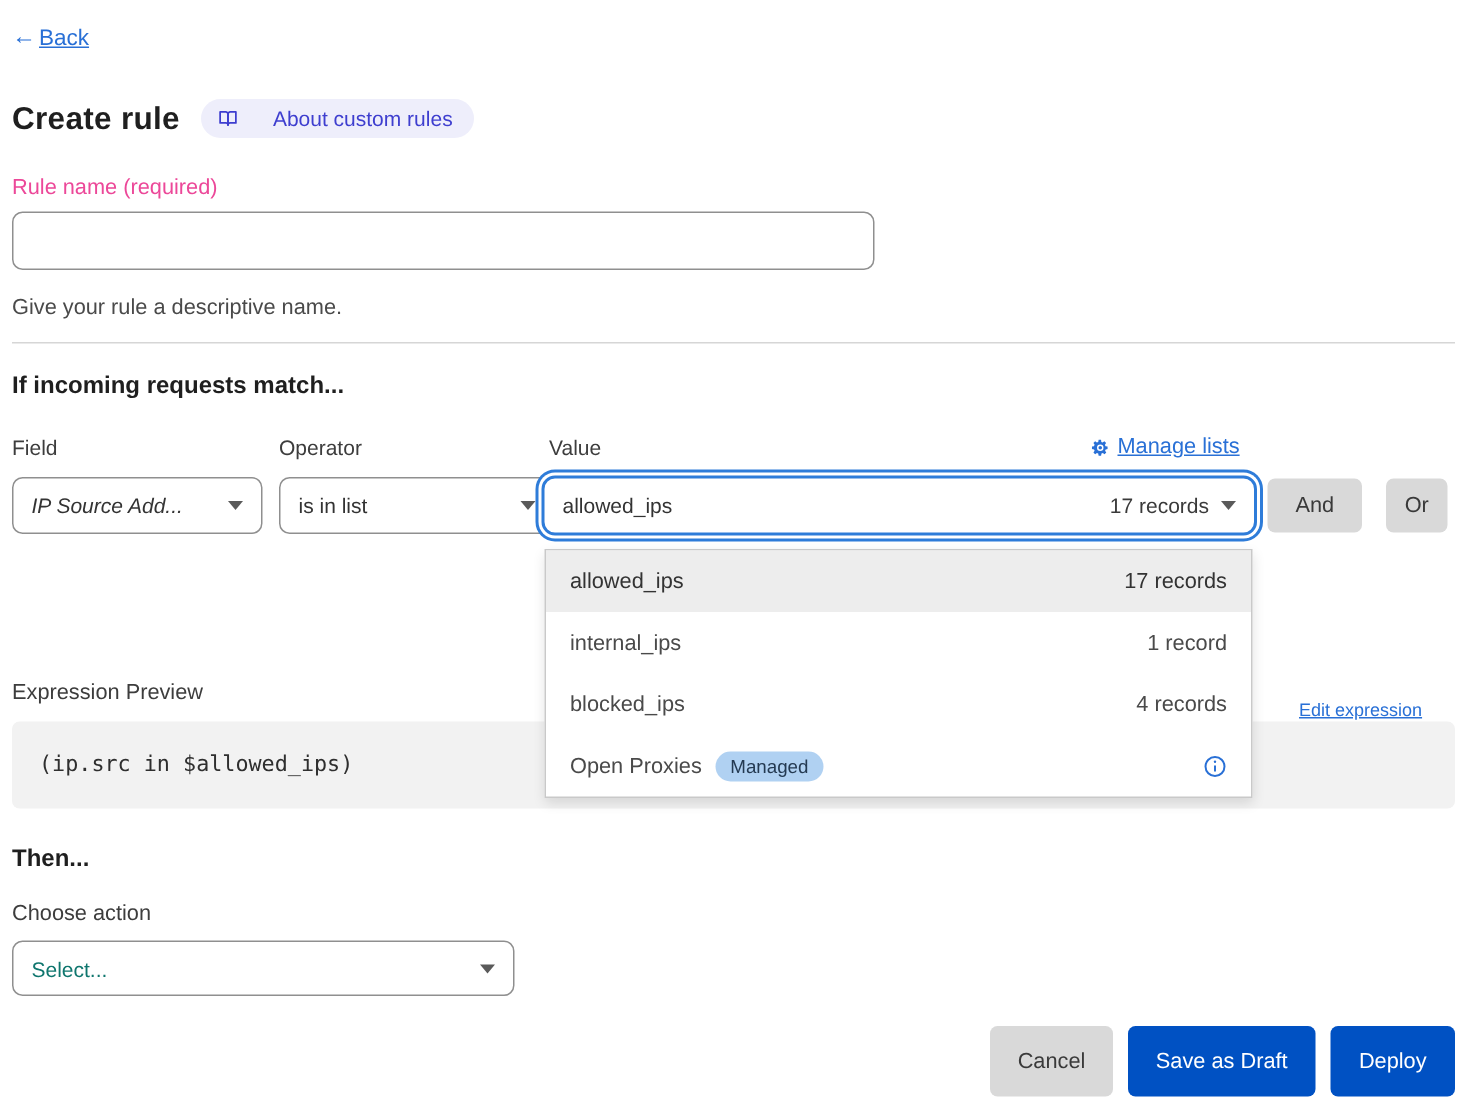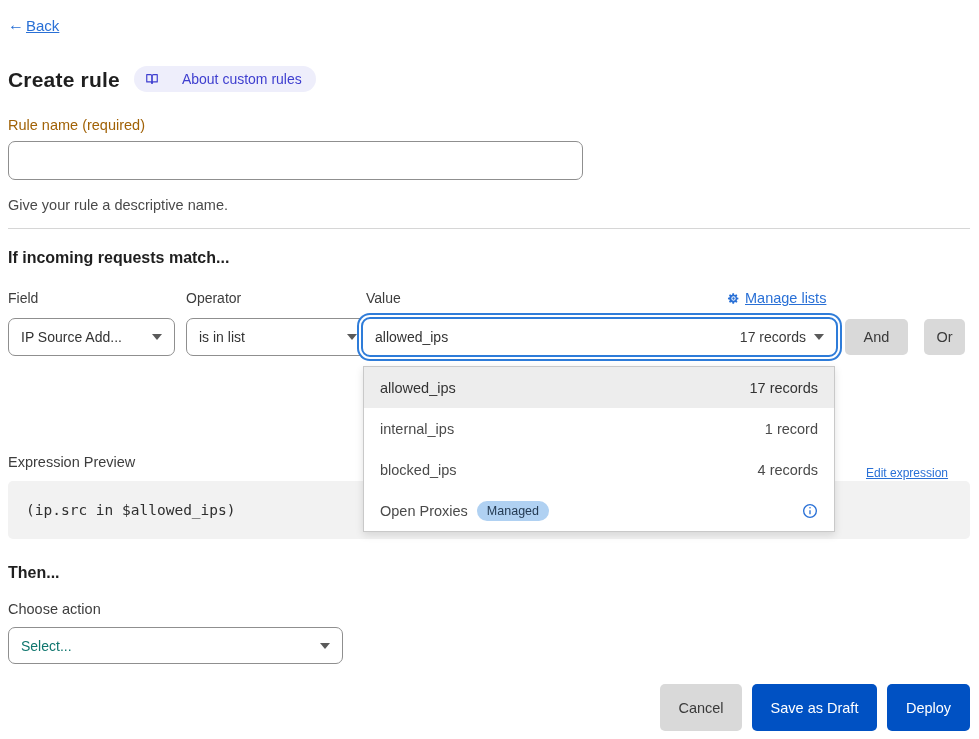--- a/index.html
+++ b/index.html
@@ -13,21 +13,21 @@
   .back-link .arrow { font-size: 16px; text-decoration: none; }
   .back-link .back-text { text-decoration: underline; }
 
   
   .title-row { position: absolute; left: 8px; top: 66px; display: flex; align-items: flex-end; gap: 14px; }
   .page-title { font-size: 21px; font-weight: bold; color: #1f1f1f; letter-spacing: 0.2px; }
   .about-badge { display: inline-flex; align-items: center; gap: 23px; background: #eeeefb;
                  color: #3e3ecf; font-size: 14px; padding: 5px 14px 5px 11px; border-radius: 15px; cursor: pointer; }
 
   
-  .field-label { font-size: 14px; color: #a16207; }
+  .field-label { font-size: 14px; color: #ec4899; }
   .rule-name-label { position: absolute; left: 8px; top: 117px; font-size: 14.5px; }
   .rule-name-input { position: absolute; left: 8px; top: 141px; width: 575px; height: 39px;
                      border: 1px solid #8f8f8f; border-radius: 7px; font-size: 14px; padding: 0 10px;
                      font-family: "Liberation Sans", sans-serif; }
   .rule-name-helper { position: absolute; left: 8px; top: 186px; font-size: 14.5px; color: #4a4a4a; margin-top: 11px; }
 
   .divider { position: absolute; left: 8px; top: 228px; width: 962px; height: 1px; background: #d6d6d6; }
 
   .section-heading { position: absolute; font-size: 16px; font-weight: bold; color: #1f1f1f; }
   .match-heading { left: 8px; top: 249px; }
@@ -35,21 +35,21 @@
 
   .cond-label { position: absolute; top: 290px; font-size: 14px; color: #3d3d3d; }
 
   .select-box { position: absolute; height: 38px; border: 1px solid #8f8f8f; border-radius: 7px;
                 background: #fff; display: flex; align-items: center; padding: 0 12px;
                 font-size: 14px; color: #333; cursor: pointer; }
   .select-box .sel-text { flex: 1; white-space: nowrap; overflow: hidden; }
   .chevron { width: 0; height: 0; border-left: 5px solid transparent; border-right: 5px solid transparent;
              border-top: 6px solid #5a5a5a; margin-left: 8px; flex: none; }
 
-  .field-select { left: 8px; top: 318px; width: 167px; }
+  .field-select { left: 8px; top: 318px; width: 167px; font-style: italic; }
   .operator-select { left: 186px; top: 318px; width: 184px; }
 
   .value-select { left: 361px; top: 317px; width: 477px; height: 40px; border: 2px solid #2e7cd9;
                   border-radius: 9px; box-shadow: 0 0 0 2px #fff, 0 0 0 4px #2e7cd9; }
   .value-select .records { font-size: 14px; color: #3a3a3a; margin-left: auto; }
 
   .manage-lists { position: absolute; left: 727px; top: 290px; display: flex; align-items: center; gap: 5px;
                   font-size: 14.5px; color: #2970d6; cursor: pointer; }
   .manage-lists .link-text { text-decoration: underline; }
 

